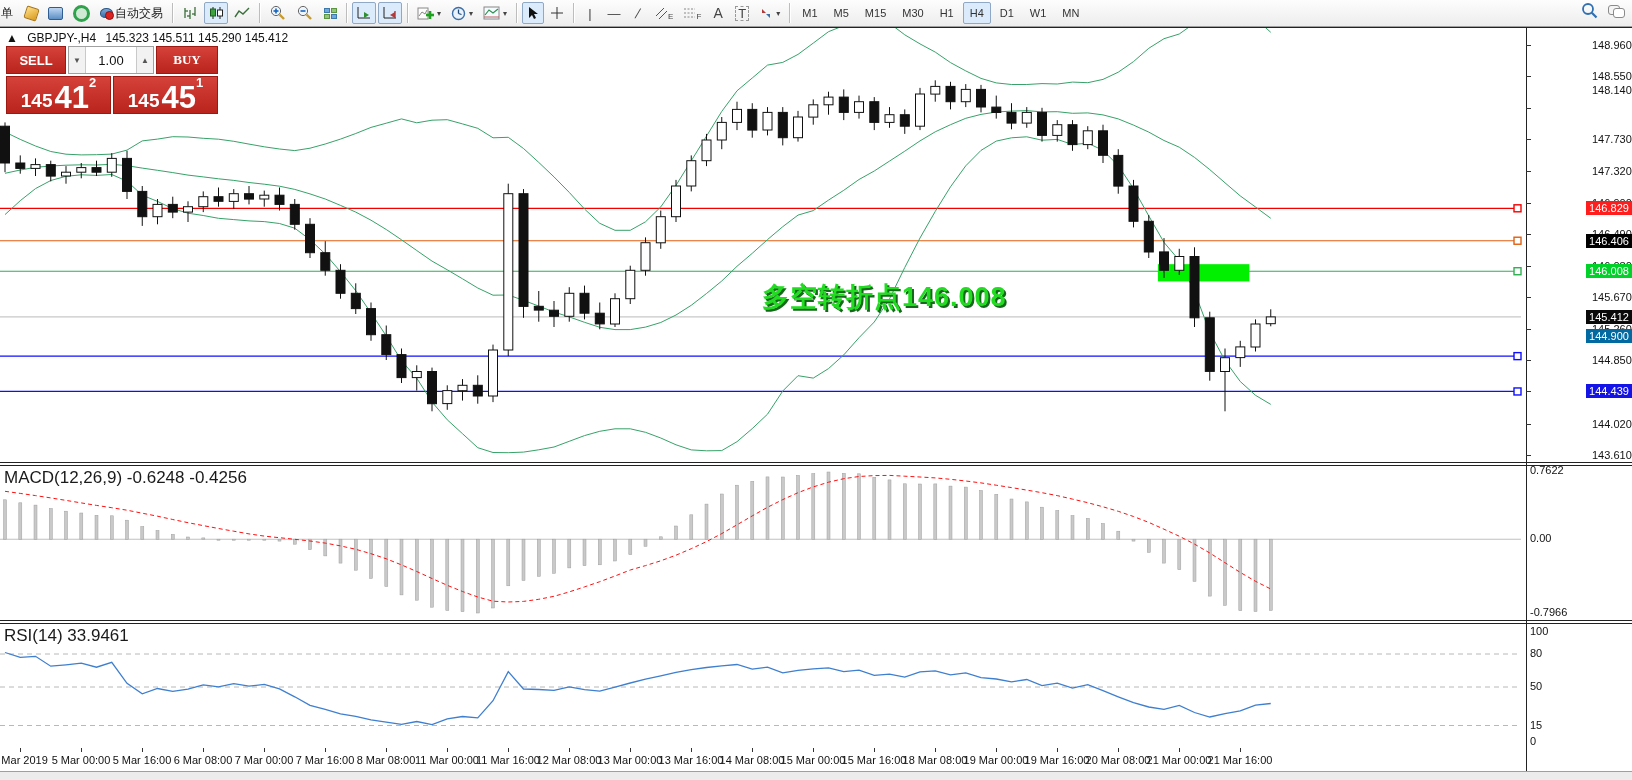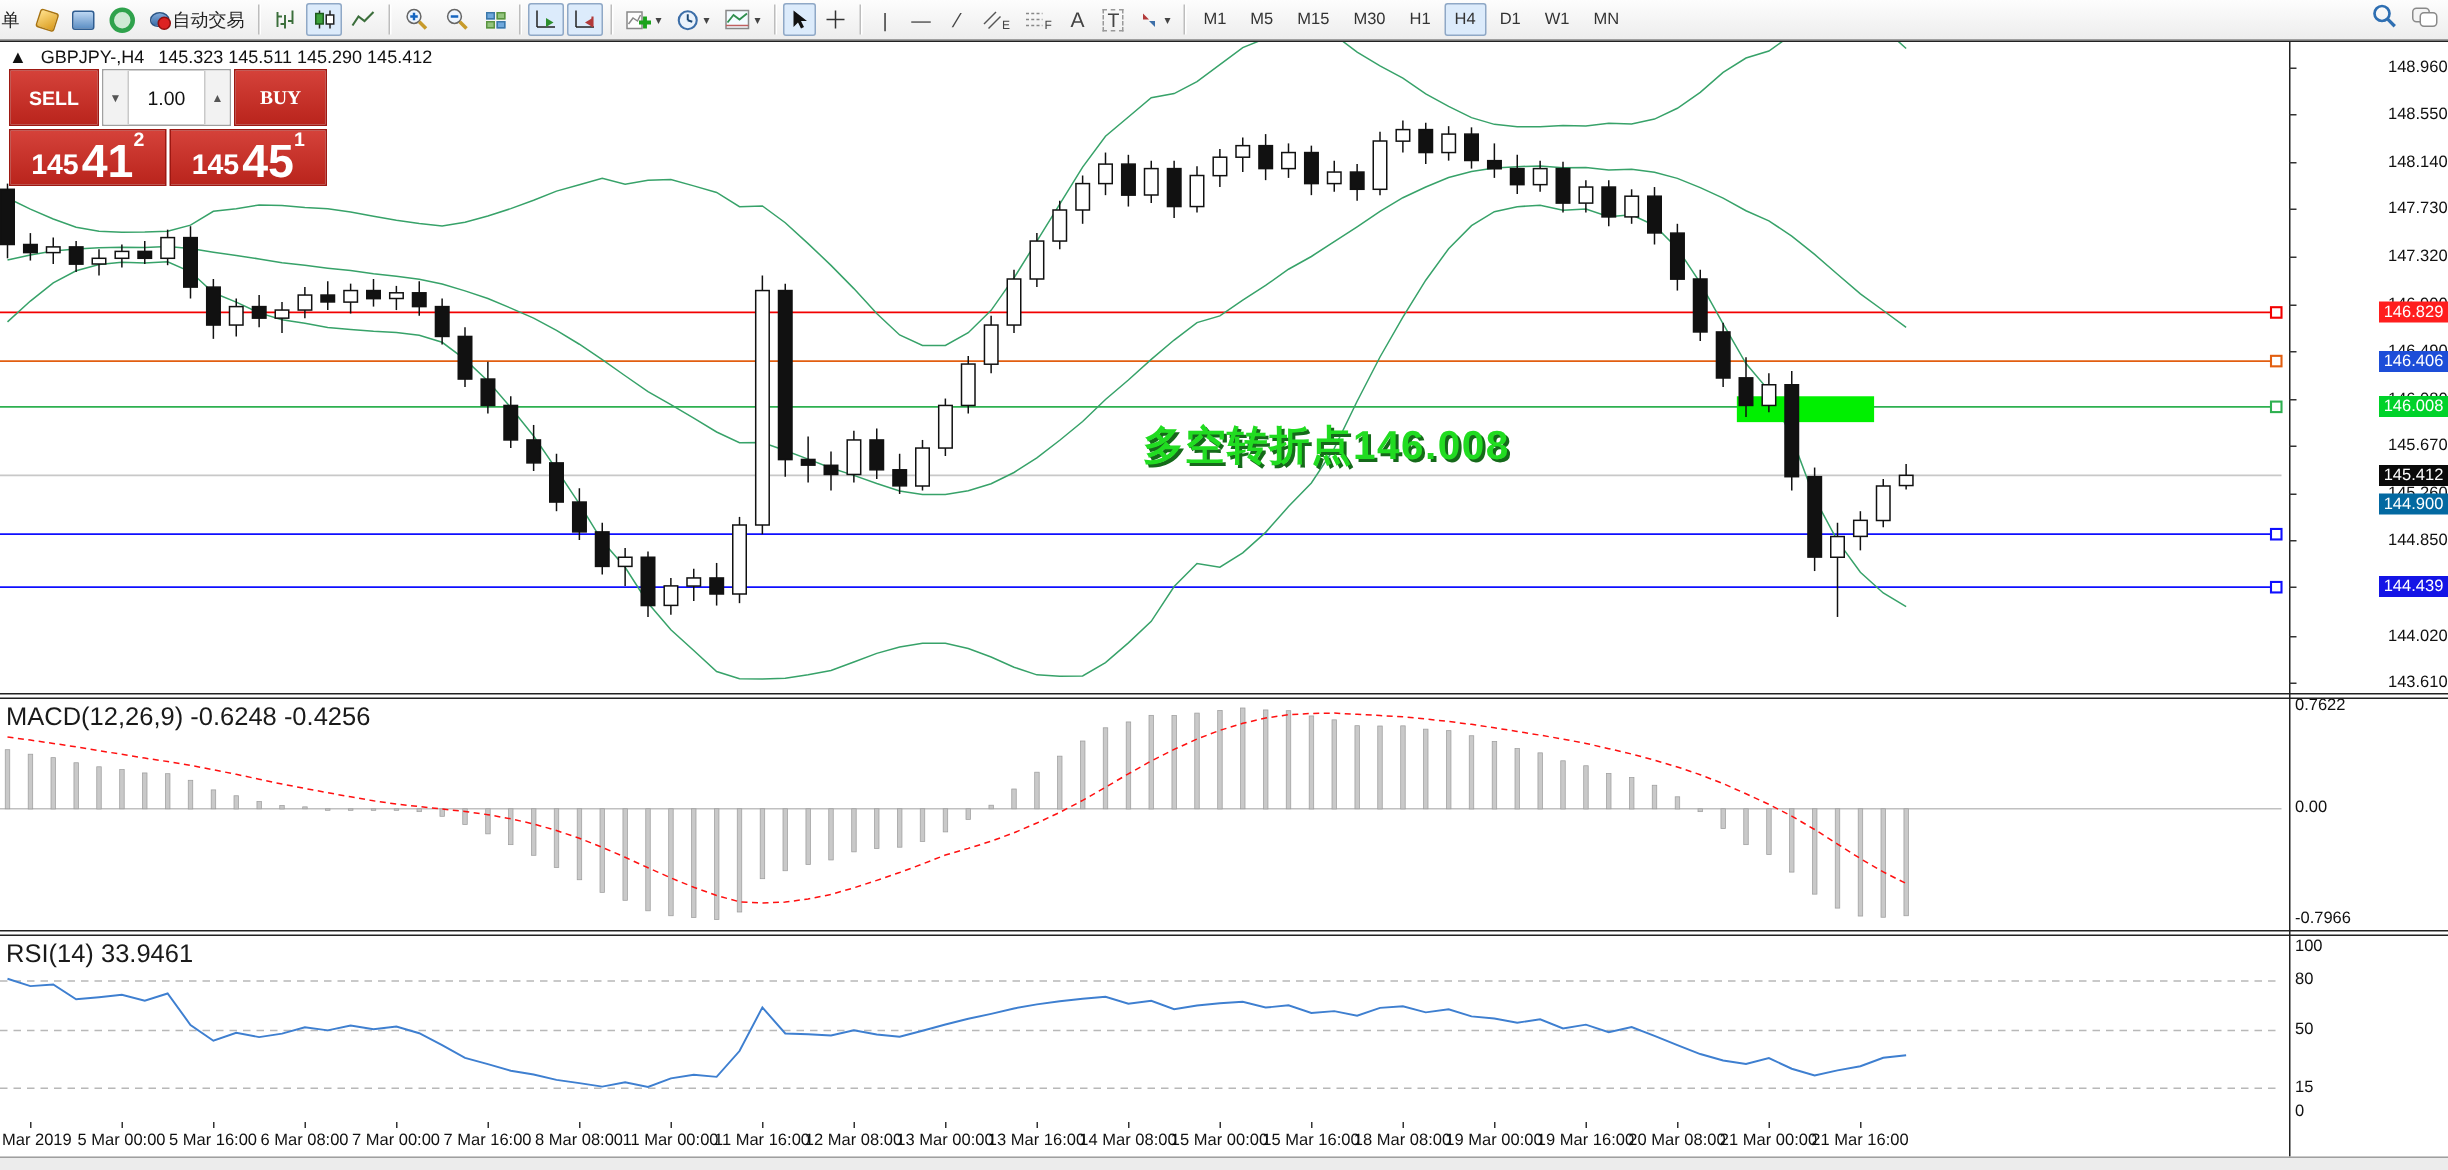--- a/index.html
+++ b/index.html
@@ -54,21 +54,21 @@
   .time-label{position:absolute;top:754px;width:92px;text-align:center;font-size:11px;color:#111;white-space:nowrap;}
   .time-axis-area{position:absolute;left:0;top:748px;width:1632px;height:24px;background:#fff;}
   .bottom-strip{position:absolute;left:0;top:771px;width:1632px;height:9px;background:#ececec;border-top:1px solid #9f9f9f;box-sizing:border-box;}
   
   .symbol-info{position:absolute;left:6px;top:31px;font-size:12px;font-weight:bold;color:#111;}
   .symbol-info .q{font-weight:normal;margin-left:6px;}
   .annotation{position:absolute;left:762px;top:279px;font-size:27px;font-weight:bold;
     letter-spacing:1px;text-shadow:2px 2px 0 #15691a;white-space:nowrap;}
   
   .tw{position:absolute;left:6px;top:46px;width:212px;}
-  .tw-row1{display:flex;height:38px;gap:2px;}
+  .tw-row1{display:flex;height:28px;gap:2px;}
   .tw-btn{background:linear-gradient(#d5423a,#b9241c);color:#fff;font-size:13px;font-weight:bold;
     display:flex;align-items:center;justify-content:center;border:1px solid #9d1812;box-sizing:border-box;}
   .tw-sell{width:60px;} .tw-buy{width:62px;font-family:Liberation Serif, serif;}
   .tw-vol{flex:1;display:flex;border:1px solid #a0a0a0;background:#fff;box-sizing:border-box;}
   .tw-spin{width:16px;display:flex;align-items:center;justify-content:center;font-size:8px;color:#555;background:#f2f2f2;}
   .tw-spin.left{border-right:1px solid #c9c9c9;} .tw-spin.right{border-left:1px solid #c9c9c9;}
   .tw-vol-val{flex:1;display:flex;align-items:center;justify-content:center;font-size:13px;color:#111;}
   .tw-row2{display:flex;gap:2px;margin-top:2px;height:38px;}
   .tw-price{flex:1;background:linear-gradient(#d5423a,#b9241c);color:#fff;display:flex;
     align-items:flex-end;justify-content:center;padding-bottom:3px;border:1px solid #9d1812;box-sizing:border-box;}
@@ -598,21 +598,21 @@
   </div>
   <div class="ind-label" style="top:626px">
     <span>RSI(14)</span>&nbsp;<span>33.9461</span>
   </div>
 
   <div id="overlay-labels">
       <div class="tick-label" style="top:39px">148.960</div>
       <div style="position:absolute;left:1526px;top:45px;width:5px;height:1px;background:#333"></div>
       <div class="tick-label" style="top:70px">148.550</div>
       <div style="position:absolute;left:1526px;top:76px;width:5px;height:1px;background:#333"></div>
-      <div class="tick-label" style="top:102px">148.140</div>
+      <div class="tick-label" style="top:84px">148.140</div>
       <div style="position:absolute;left:1526px;top:108px;width:5px;height:1px;background:#333"></div>
       <div class="tick-label" style="top:133px">147.730</div>
       <div style="position:absolute;left:1526px;top:139px;width:5px;height:1px;background:#333"></div>
       <div class="tick-label" style="top:165px">147.320</div>
       <div style="position:absolute;left:1526px;top:171px;width:5px;height:1px;background:#333"></div>
       <div class="tick-label" style="top:197px">146.900</div>
       <div style="position:absolute;left:1526px;top:203px;width:5px;height:1px;background:#333"></div>
       <div class="tick-label" style="top:228px">146.490</div>
       <div style="position:absolute;left:1526px;top:234px;width:5px;height:1px;background:#333"></div>
       <div class="tick-label" style="top:260px">146.080</div>
@@ -623,21 +623,21 @@
       <div style="position:absolute;left:1526px;top:329px;width:5px;height:1px;background:#333"></div>
       <div class="tick-label" style="top:354px">144.850</div>
       <div style="position:absolute;left:1526px;top:360px;width:5px;height:1px;background:#333"></div>
       <div class="tick-label" style="top:385px">144.440</div>
       <div style="position:absolute;left:1526px;top:391px;width:5px;height:1px;background:#333"></div>
       <div class="tick-label" style="top:418px">144.020</div>
       <div style="position:absolute;left:1526px;top:424px;width:5px;height:1px;background:#333"></div>
       <div class="tick-label" style="top:449px">143.610</div>
       <div style="position:absolute;left:1526px;top:455px;width:5px;height:1px;background:#333"></div>
       <div class="badge" style="top:201px;background:#ff1e1e">146.829</div>
-      <div class="badge" style="top:234px;background:#1d4ed8">146.406</div>
+      <div class="badge" style="top:234px;background:#000000">146.406</div>
       <div class="badge" style="top:264px;background:#00d22a">146.008</div>
       <div class="badge" style="top:310px;background:#0a0a0a">145.412</div>
       <div class="badge" style="top:329px;background:#0369a1">144.900</div>
       <div class="badge" style="top:384px;background:#1414e6">144.439</div>
       <div class="ind-axis-label" style="top:464px">0.7622</div>
       <div class="ind-axis-label" style="top:532px">0.00</div>
       <div class="ind-axis-label" style="top:606px">-0.7966</div>
       <div class="ind-axis-label" style="top:625px">100</div>
       <div class="ind-axis-label" style="top:647px">80</div>
       <div class="ind-axis-label" style="top:680px">50</div>

